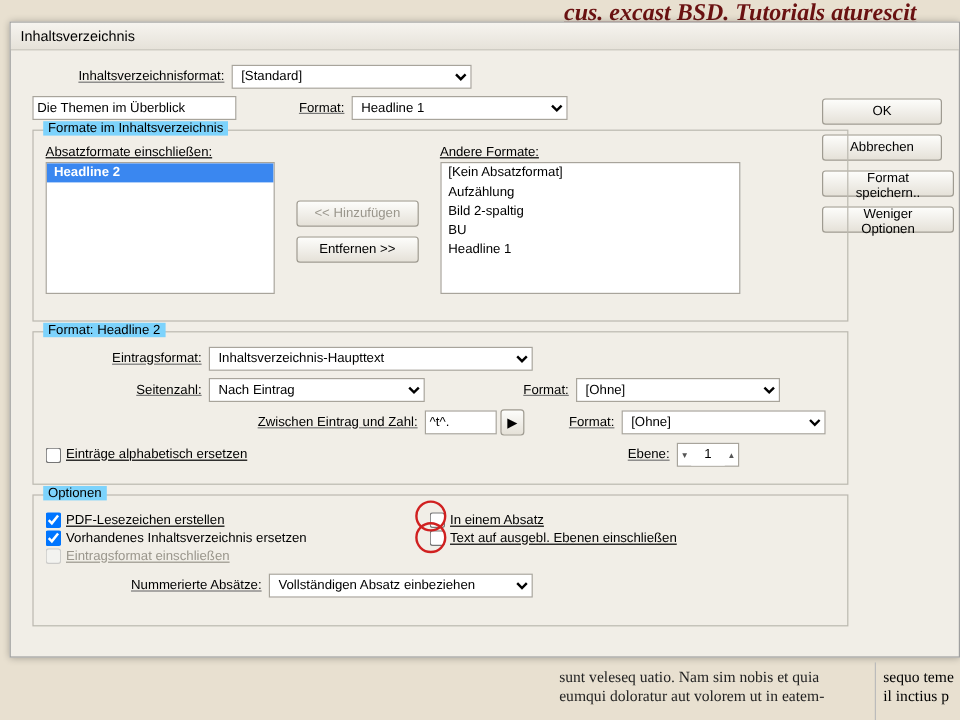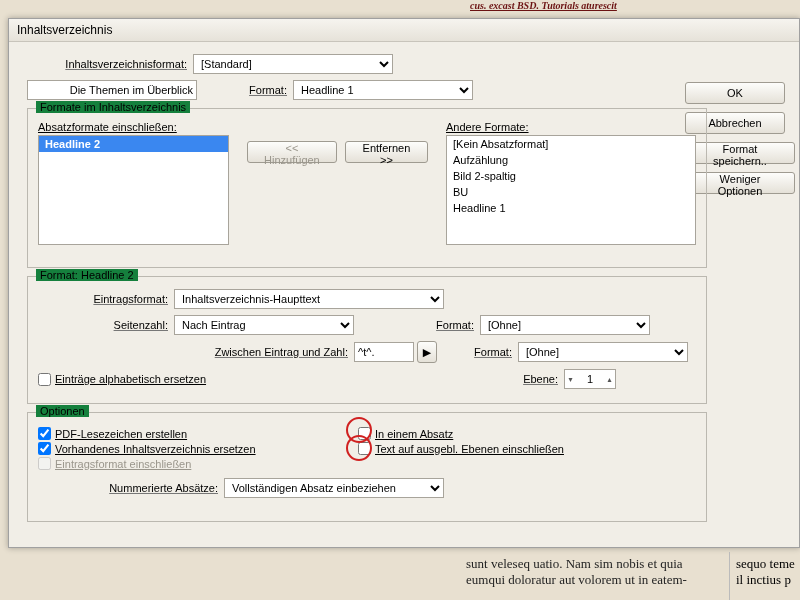--- a/index.html
+++ b/index.html
@@ -10,21 +10,21 @@
     width: 800px;
     height: 600px;
     overflow: hidden;
     position: relative;
   }
   .bgtext {
     position: absolute;
     top: 0; left: 470px; right: 0;
     color: #6b1212;
     font-family: "Times New Roman", serif;
-    font-size: 10px;
+    font-size: 20px;
     font-weight: bold;
     font-style: italic;
     text-decoration: underline;
   }
   .dialog {
     position: absolute;
     top: 18px; left: 8px; right: 0;
     background: #f1eee7;
     border: 1px solid #a0a0a0;
     box-shadow: 0 0 6px rgba(0,0,0,.3);
@@ -51,21 +51,21 @@
   .fieldset {
     border: 1px solid #bbb8b0;
     position: relative;
     margin-top: 8px;
     padding: 12px 10px 10px 10px;
     width: 680px;
   }
   .fieldset > .legend {
     position: absolute;
     top: -8px; left: 8px;
-    background: #15803d;
+    background: #7dd3fc;
     padding: 0 4px;
   }
   .listbox {
     background: #fff;
     border: 1px solid #a8a49b;
     height: 110px;
     width: 191px;
     overflow: auto;
     font-size: 11px;
   }
@@ -123,35 +123,35 @@
       <button class="btn">Abbrechen</button>
       <button class="btn wide">Format speichern..</button>
       <button class="btn wide">Weniger Optionen</button>
     </div>
 
     <div class="row">
       <span class="lbl u" style="width:160px">Inhaltsverzeichnisformat:</span>
       <select style="width:200px"><option>[Standard]</option></select>
     </div>
     <div class="row">
-      <input type="text" style="width: 170px; text-align: right;" value="Die Themen im Überblick">
+      <input type="text" style="width: 170px;" value="Die Themen im Überblick">
       <span class="lbl u" style="width:60px;margin-left:30px">Format:</span>
       <select style="width:180px"><option>Headline 1</option></select>
     </div>
 
     <div class="fieldset" style="height:160px">
       <div class="legend">Formate im Inhaltsverzeichnis</div>
       <div style="display:flex; gap:18px;">
         <div>
           <div class="u" style="text-decoration:underline">Absatzformate einschließen:</div>
           <div class="listbox" style="margin-top:2px">
             <div class="item sel">Headline 2</div>
           </div>
         </div>
-        <div style="display:flex;flex-direction:row;gap:8px;justify-content:center;padding-top:20px">
+        <div style="display:flex;flex-direction:column;gap:8px;justify-content:center;padding-top:20px">
           <button class="btn dis">&lt;&lt; Hinzufügen</button>
           <button class="btn">Entfernen &gt;&gt;</button>
         </div>
         <div>
           <div class="u" style="text-decoration:underline">Andere Formate:</div>
           <div class="listbox" style="margin-top:2px;width:250px">
             <div class="item">[Kein Absatzformat]</div>
             <div class="item">Aufzählung</div>
             <div class="item">Bild 2-spaltig</div>
             <div class="item">BU</div>
@@ -199,21 +199,21 @@
     <div class="fieldset" style="height:110px;position:relative">
       <div class="legend">Optionen</div>
       <div style="display:flex">
         <div style="flex:0 0 320px">
           <label class="chk">
               <input type="checkbox" checked="" style="">
               <span class="u" style="text-decoration:underline">PDF-Lesezeichen erstellen</span>
             </label>
           <label class="chk">
               <input type="checkbox" checked="" style="">
-              <span class="u" style="text-decoration:underline">Vorhandenes Inhaltsverzeichnis ersetzen</span>
+              <span class="u" style="">Vorhandenes Inhaltsverzeichnis ersetzen</span>
             </label>
           <label class="chk" style="color:#9a968c">
               <input type="checkbox" disabled="" style="">
               <span class="u" style="text-decoration:underline">Eintragsformat einschließen</span>
             </label>
         </div>
         <div>
           <label class="chk">
               <input type="checkbox" style="">
               <span class="u" style="text-decoration:underline">In einem Absatz</span>

